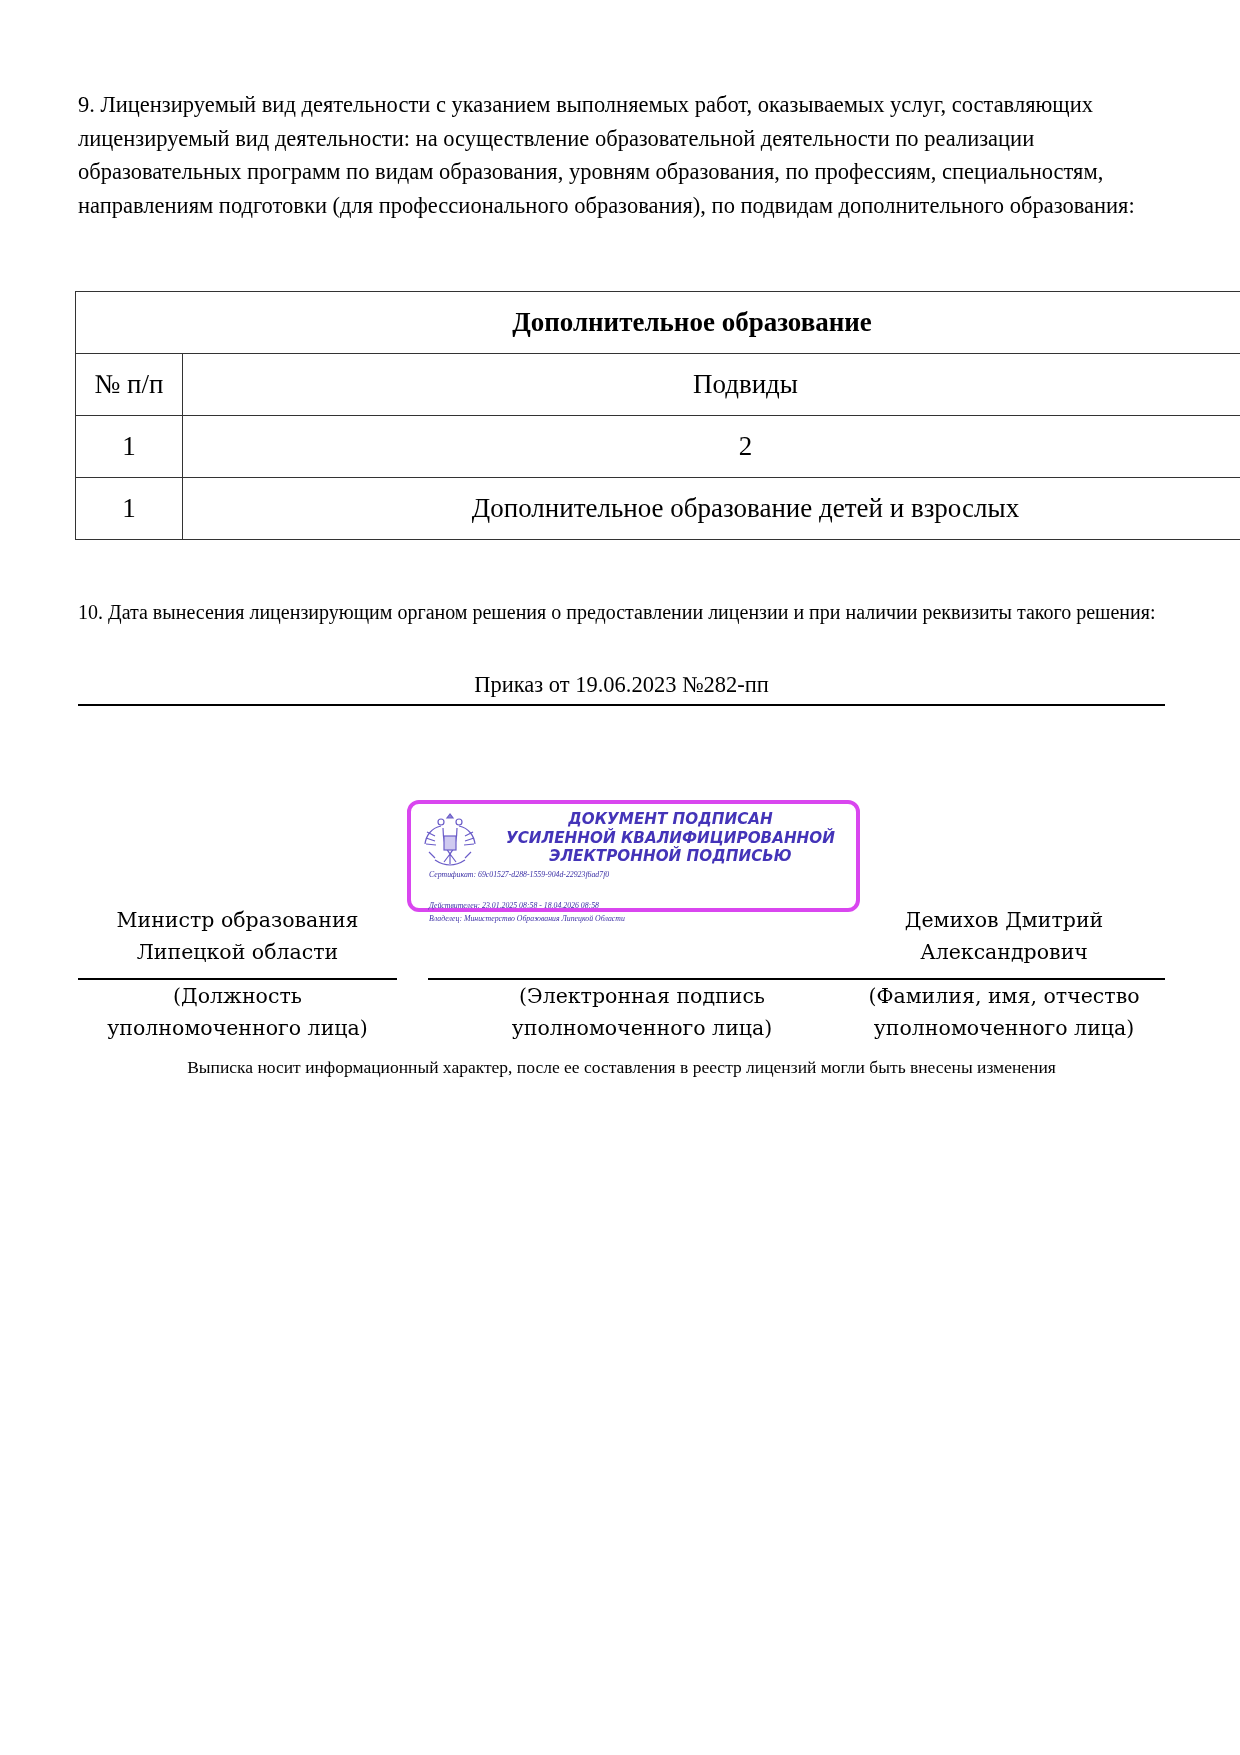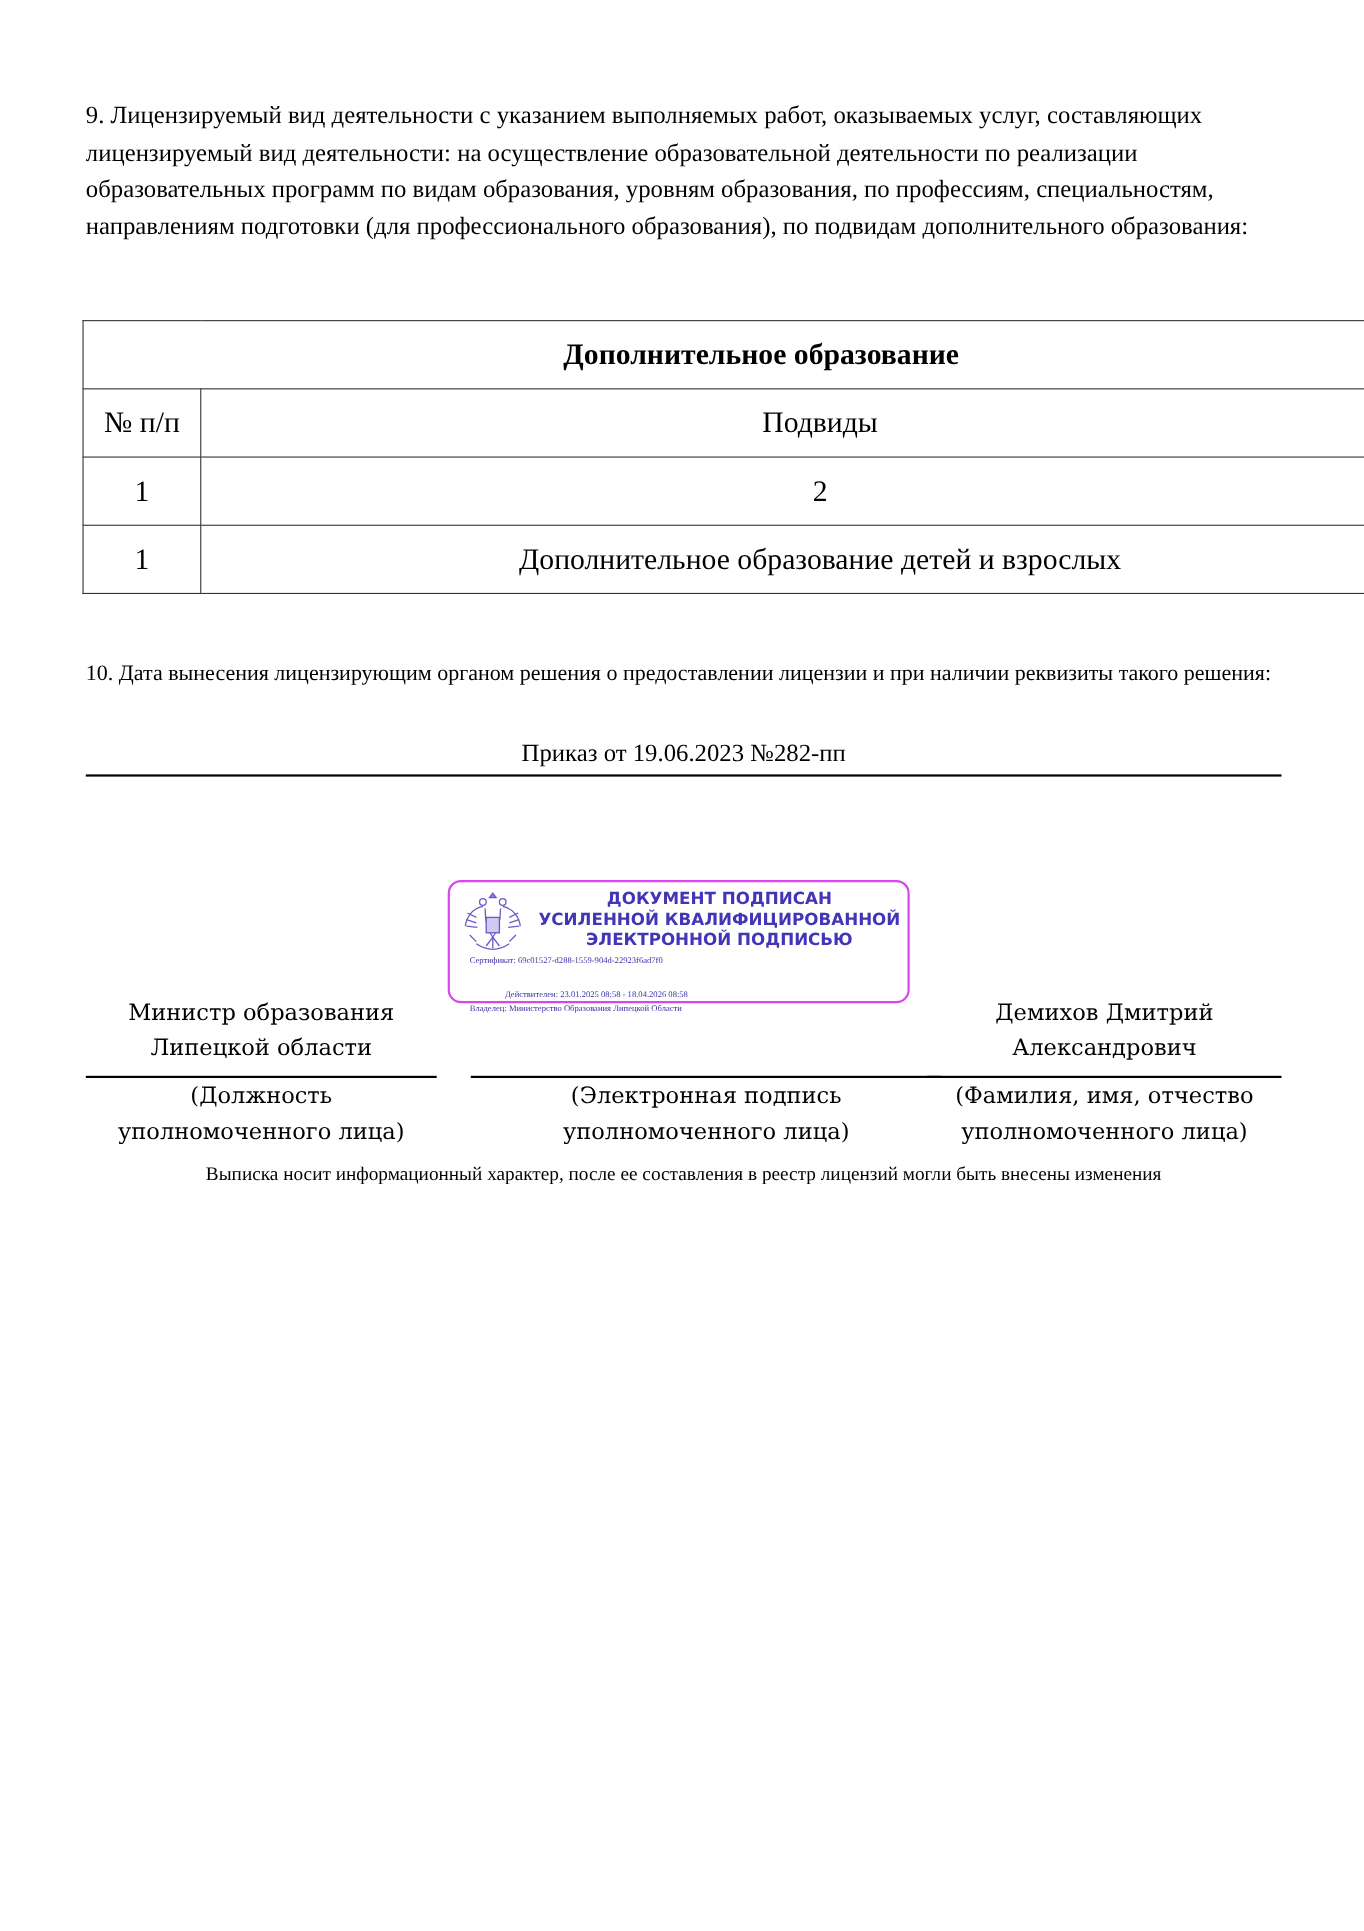--- a/index.html
+++ b/index.html
@@ -12,31 +12,31 @@
            font-size: 22.5px; line-height: 30px; }
     .ord-line { position: absolute; left: 78px; width: 1087px; top: 704px; height: 0;
                 border-top: 2px solid #000; }
 
     table.lic { position: absolute; left: 75px; top: 291px; width: 1234px; border-collapse: collapse;
                 font-size: 27px; }
     table.lic td { border: 1.5px solid #333; text-align: center; height: 61px; padding: 0; }
     table.lic td.num { width: 106px; }
     table.lic .hdr { font-weight: bold; }
 
-    .stamp { position: absolute; left: 407px; top: 800px; width: 420px; height: 112px;
-             border: 2px solid #d946ef; border-radius: 12px; box-sizing: border-box; }
+    .stamp { position: absolute; left: 407px; top: 800px; width: 453px; height: 112px;
+             border: 4px solid #d946ef; border-radius: 12px; box-sizing: border-box; font-style: italic; }
     .stamp .emblem { position: absolute; left: 10px; top: 6px; width: 58px; height: 62px; }
     .stamp .title { position: absolute; left: 80px; right: 6px; top: 6px; text-align: center;
                     font-family: "DejaVu Sans", "Liberation Sans", sans-serif; font-weight: bold;
                     color: #4434b8; font-size: 15.2px; line-height: 18.5px; }
     .stamp .meta { position: absolute; left: 18px; font-family: "Liberation Serif", serif;
                    color: #3a2fa5; font-size: 7.8px; white-space: nowrap; }
     .stamp .m1 { top: 66px; }
     .stamp .m2 { top: 82px; margin-top: 28px; }
-    .stamp .m3 { top: 97px; margin-left: 32px; }
+    .stamp .m3 { top: 97px; }
 
     .sig { position: absolute; text-align: center; font-family: "DejaVu Serif", serif;
            font-size: 20.5px; line-height: 32px; }
     .sig-top { top: 904px; text-align: center; }
     .sig-bot { top: 980px; }
     .c1 { left: 78px; width: 319px; }
     .c2 { left: 428px; width: 428px; }
     .c3 { left: 843px; width: 322px; }
     .sline { position: absolute; top: 978px; height: 0; border-top: 2px solid #000; }
 

